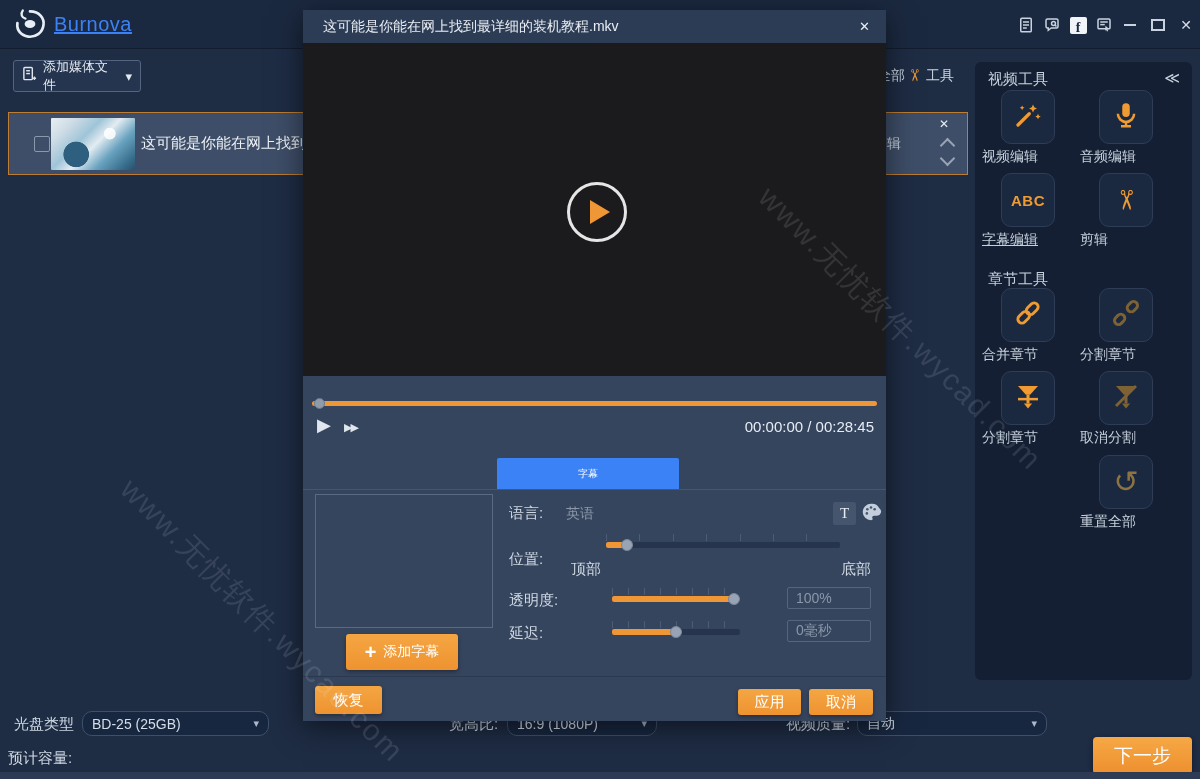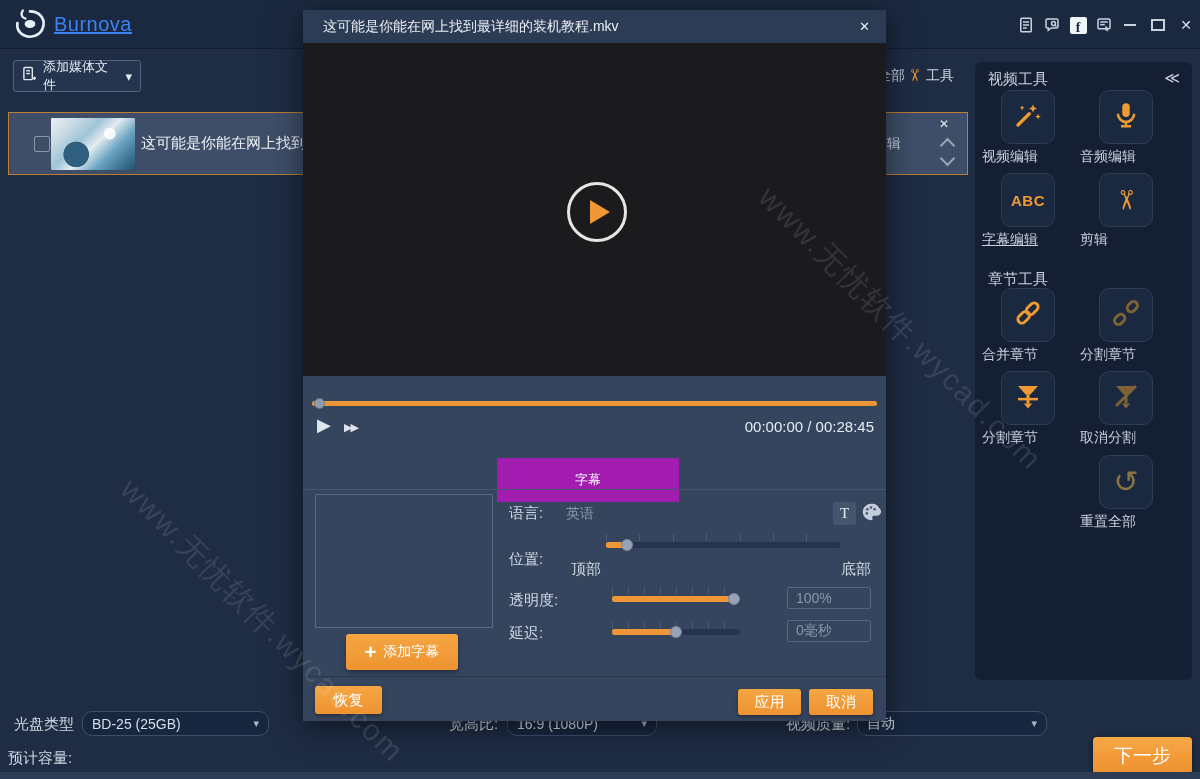--- a/index.html
+++ b/index.html
@@ -81,23 +81,23 @@
   .bigplay .tri{width:0;height:0;border-left:20px solid #ef9636;border-top:12px solid transparent;
            border-bottom:12px solid transparent;margin-left:6px;}
   .progress{position:absolute;left:9px;top:391px;width:565px;height:5px;background:#ef9636;border-radius:3px;}
   .pthumb{position:absolute;left:2px;top:-3px;width:11px;height:11px;border-radius:50%;
           background:#8f9aab;border:1px solid #6b7689;box-sizing:border-box;}
   .playglyph{font-size:18px;color:#dfe6ee;}
   .ffglyph{font-size:11px;letter-spacing:-2px;color:#dfe6ee;}
   .timetxt{position:absolute;right:12px;top:408px;font-size:15px;color:#e6ecf3;}
   .tab-inactive{position:absolute;left:7px;top:448px;width:180px;height:31px;display:flex;
                 align-items:center;justify-content:center;font-size:15px;color:#ccd6e2;}
-  .tab-active{position:absolute;left:194px;top:448px;width:182px;height:44px;background:#a21caf;
+  .tab-active{position:absolute;left:194px;top:448px;width:182px;height:32px;background:#3b82f6;
               border-radius:2px 2px 0 0;display:flex;align-items:center;justify-content:center;
-              font-size:13px;color:#fff;}
+              font-size:10px;color:#fff;}
   .tabline{position:absolute;left:0;top:479px;width:100%;height:1px;background:#46566f;}
   .subbox{position:absolute;left:12px;top:484px;width:176px;height:132px;border:1px solid #5a6a84;}
   .addsub{position:absolute;left:43px;top:624px;width:112px;height:36px;border-radius:3px;
           background:linear-gradient(#f4a643,#ee9330);display:flex;align-items:center;
           justify-content:center;gap:7px;font-size:14px;color:#fff;box-shadow:0 2px 4px rgba(0,0,0,.35);}
   .addsub .plus{font-size:20px;font-weight:bold;line-height:18px;}
   .mlabel{position:absolute;font-size:15px;color:#cfd8e3;}
   .mvalue{font-size:14px;color:#8a97a8;}
   .track{position:absolute;height:6px;background:#26344d;border-radius:2px;}
   .fill{position:absolute;left:0;top:0;height:6px;background:#ef9636;border-radius:2px;}

